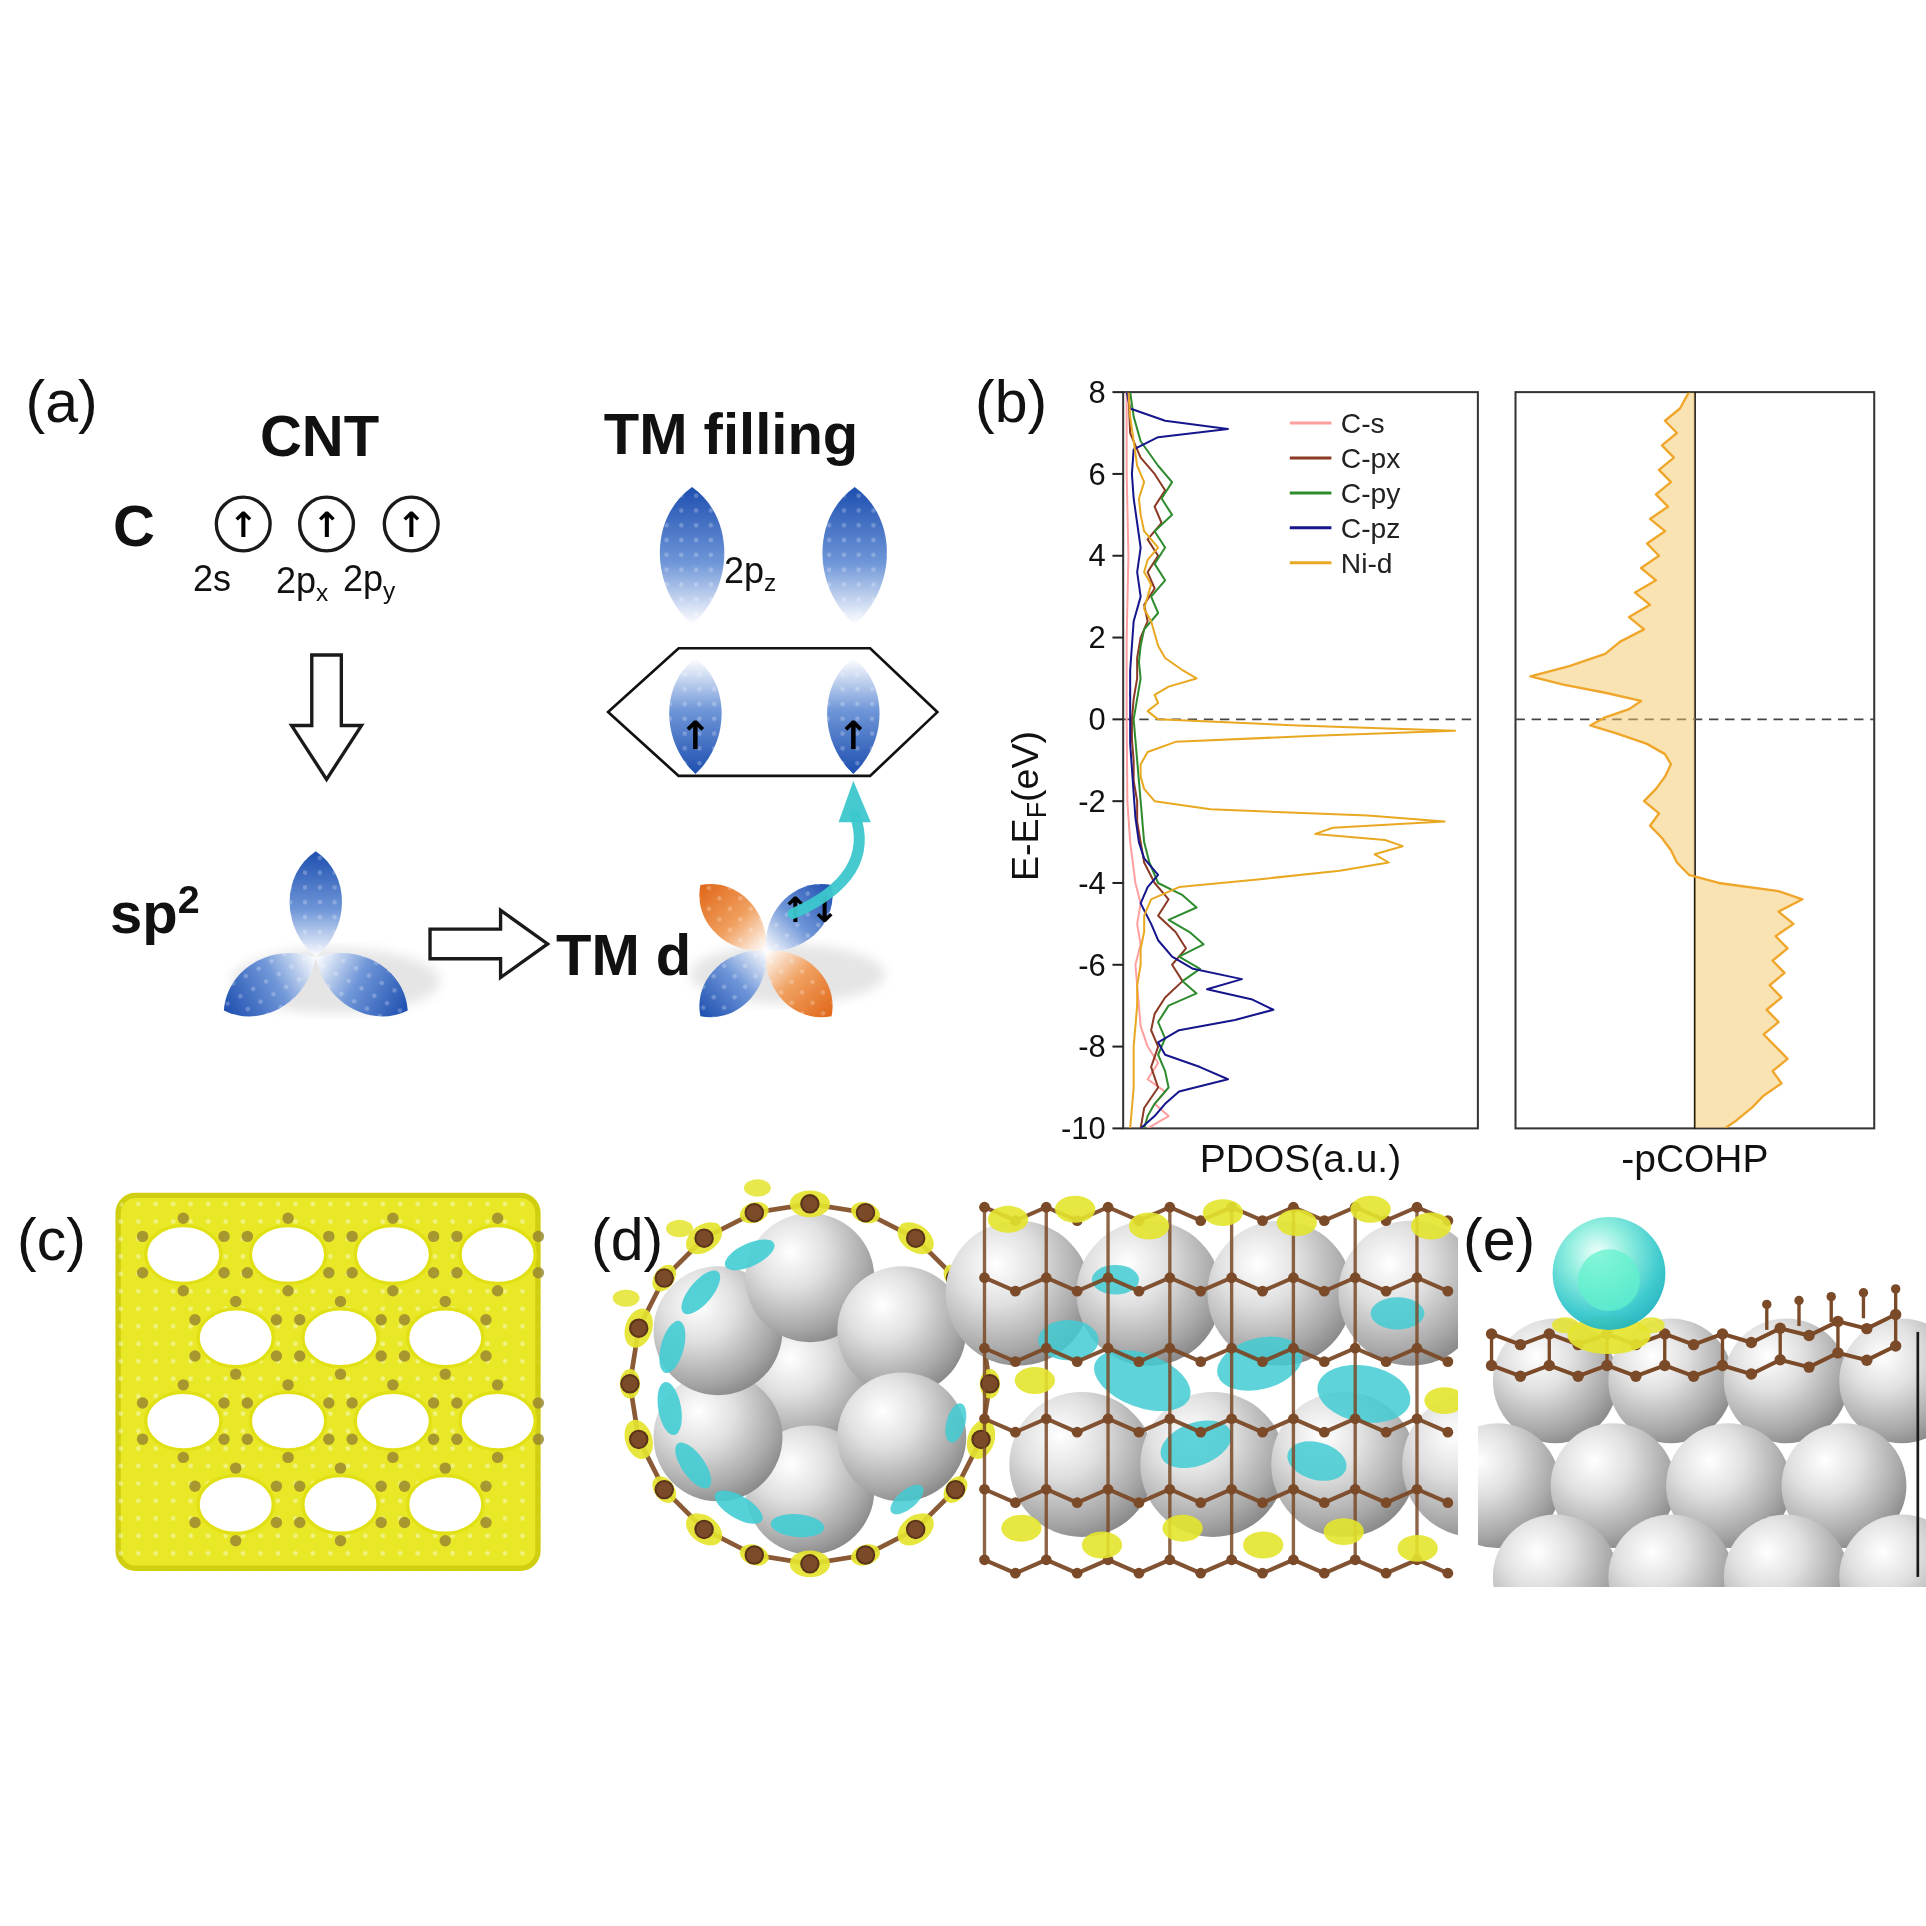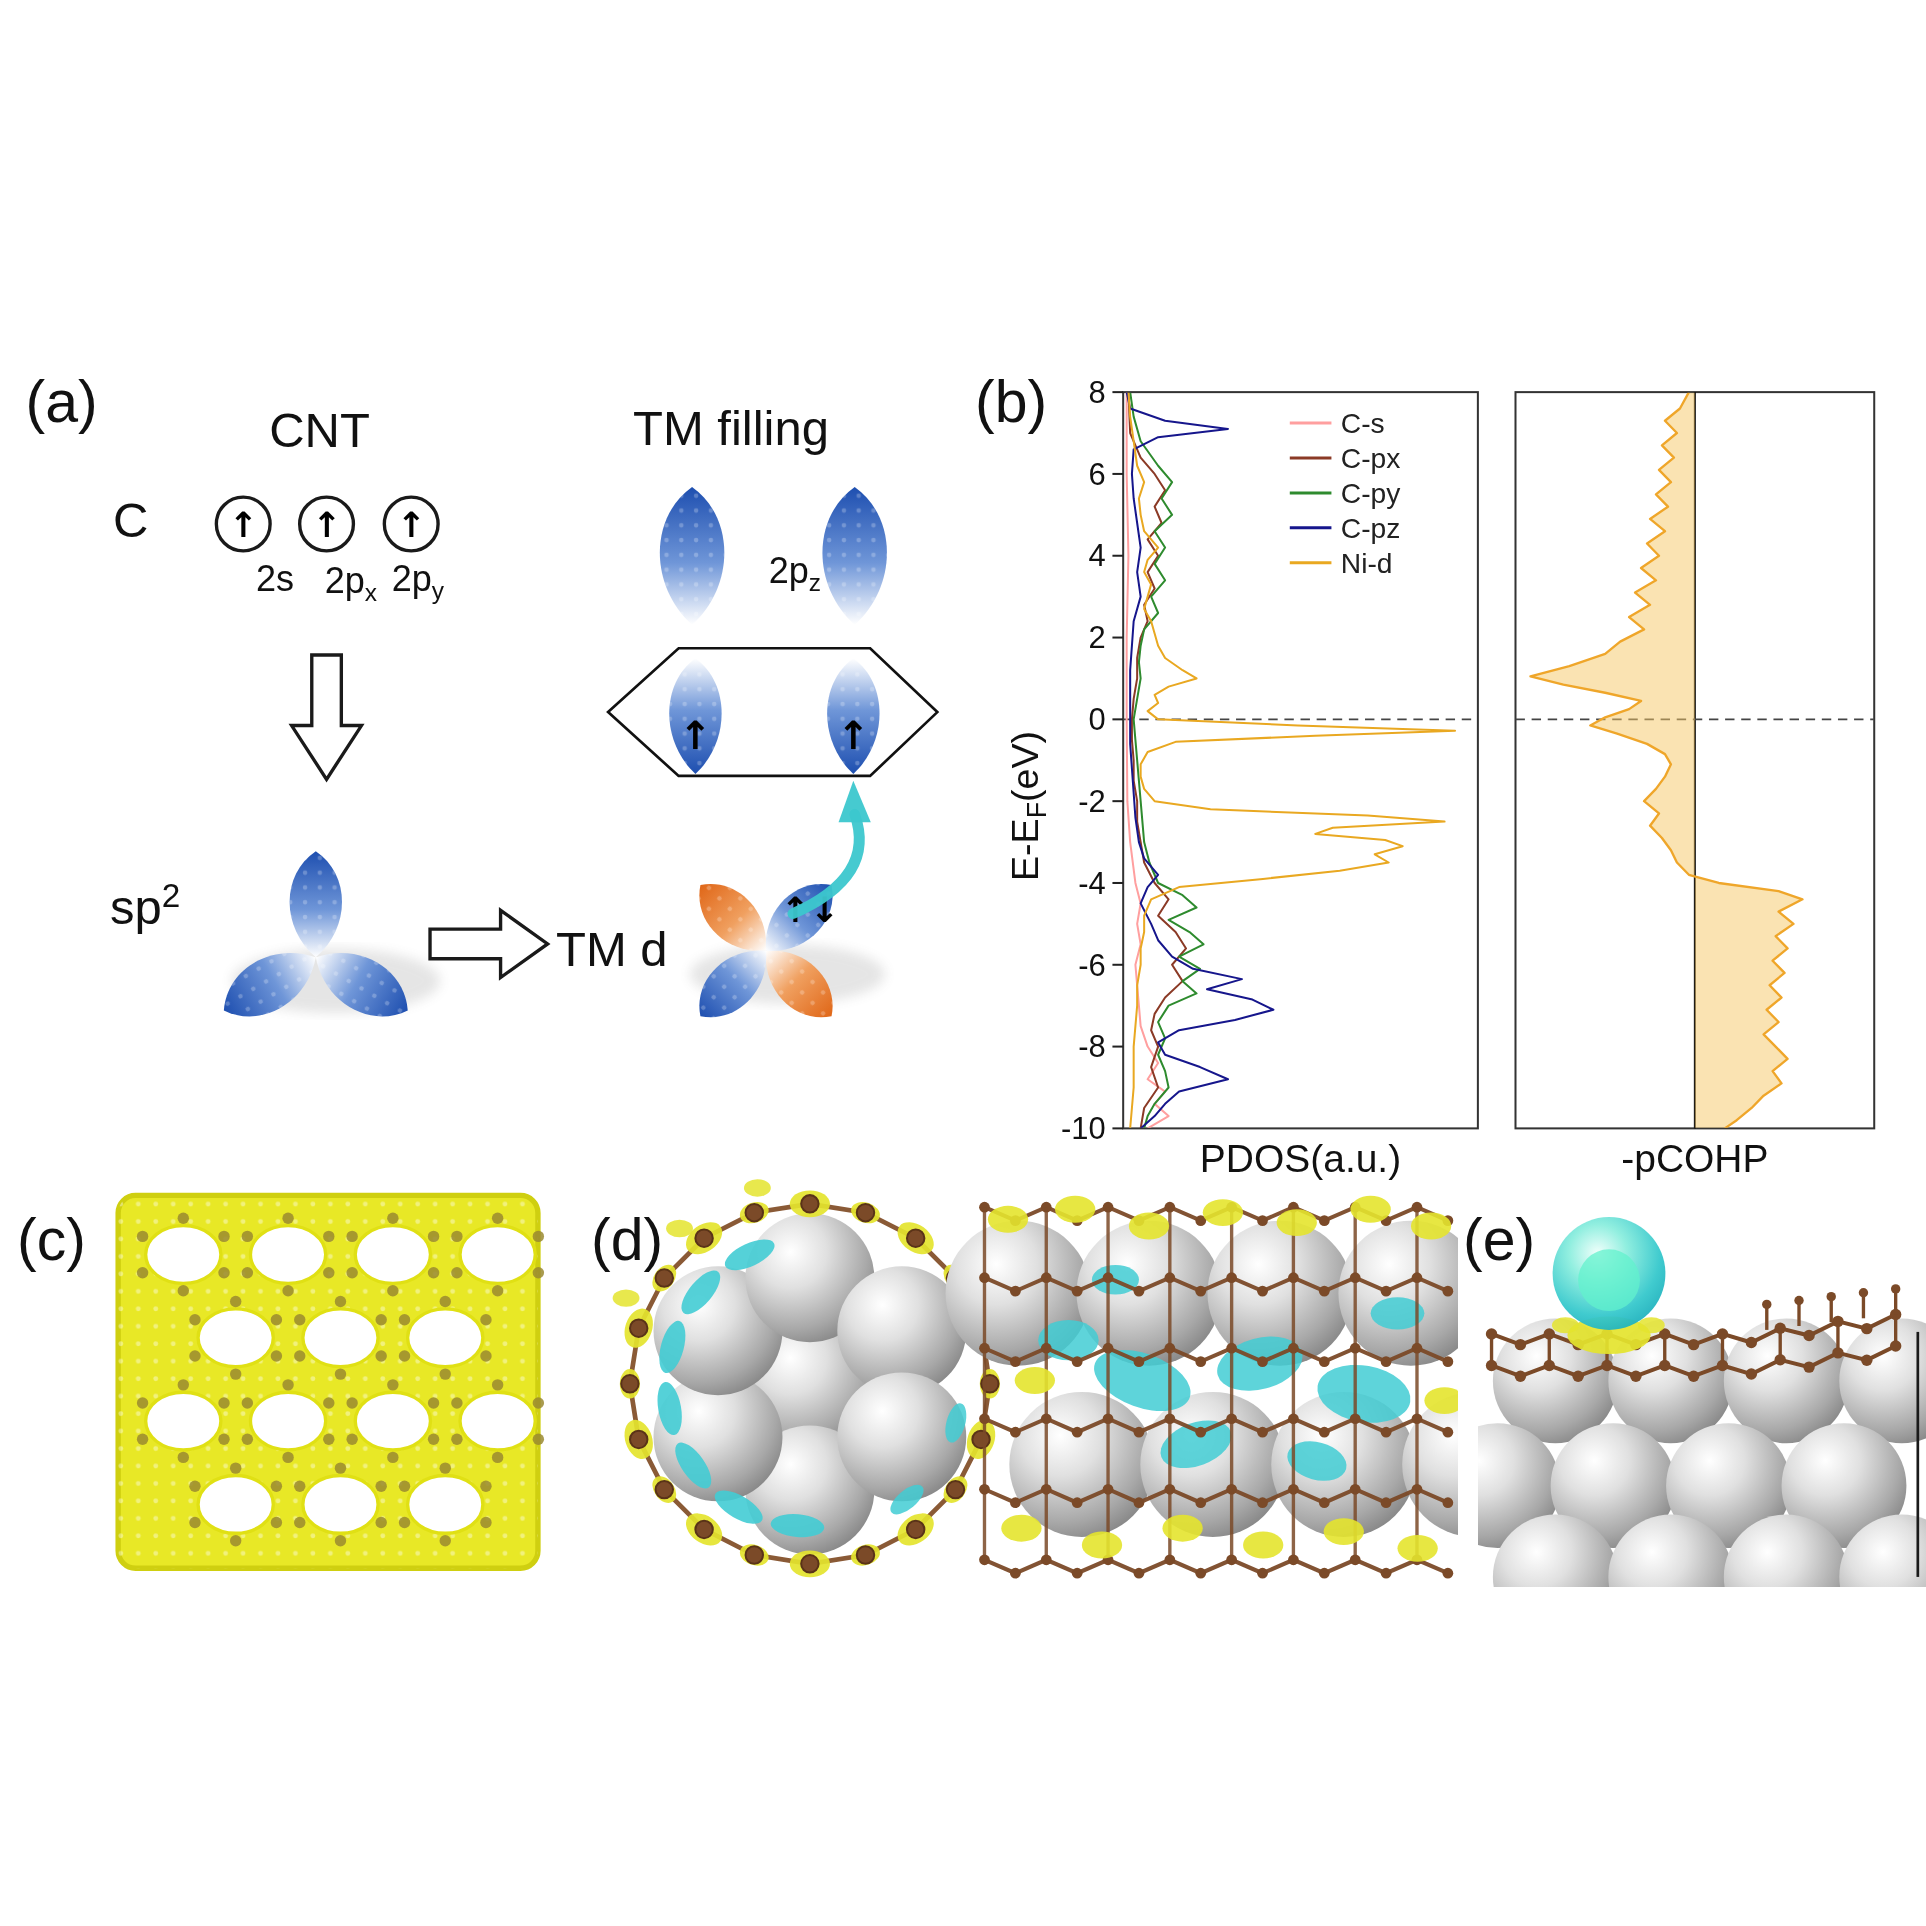--- a/index.html
+++ b/index.html
@@ -1,21 +1,21 @@
 <!DOCTYPE html>
 <html style="font-size:10.7px"><head>
 <meta charset="utf-8">
 <style>
   body{margin:0;background:#fff}
   .canvas{position:relative;width:1926px;height:1926px;background:#fff;
           font-family:"Liberation Sans",sans-serif;color:#111;overflow:hidden}
   .abs{position:absolute}
   .plabel{font-size:59px}
-  .btitle{font-weight:400;font-size:49px}
-  .olabel{font-size:36px;text-align:right}
+  .btitle{font-weight:700;font-size:58px}
+  .olabel{font-size:36px;text-align:left}
   .center{text-align:center}
   sub,sup{font-size:68%}
   svg{position:absolute;overflow:hidden}
 </style>
 </head>
 <body>
 
 <div class="canvas">
 
   <div class="abs plabel" style="left:25.5px;top:368px">(a)</div>

